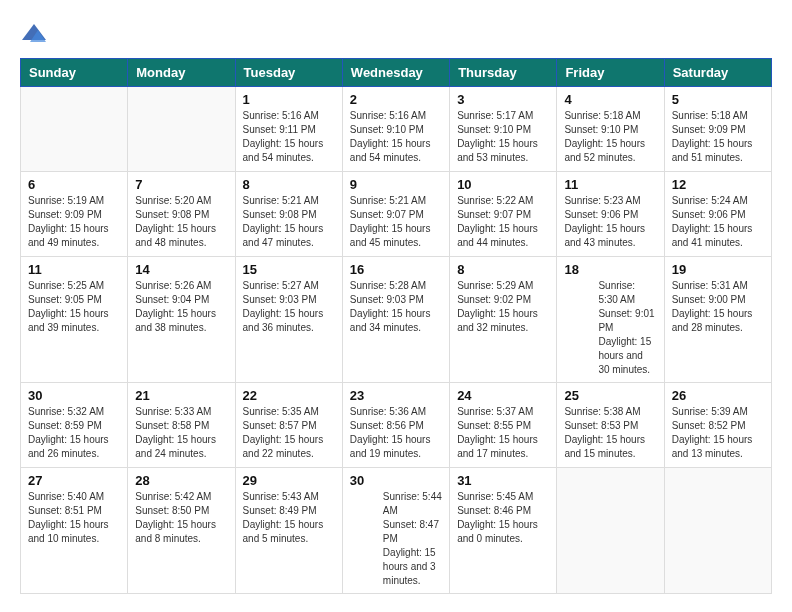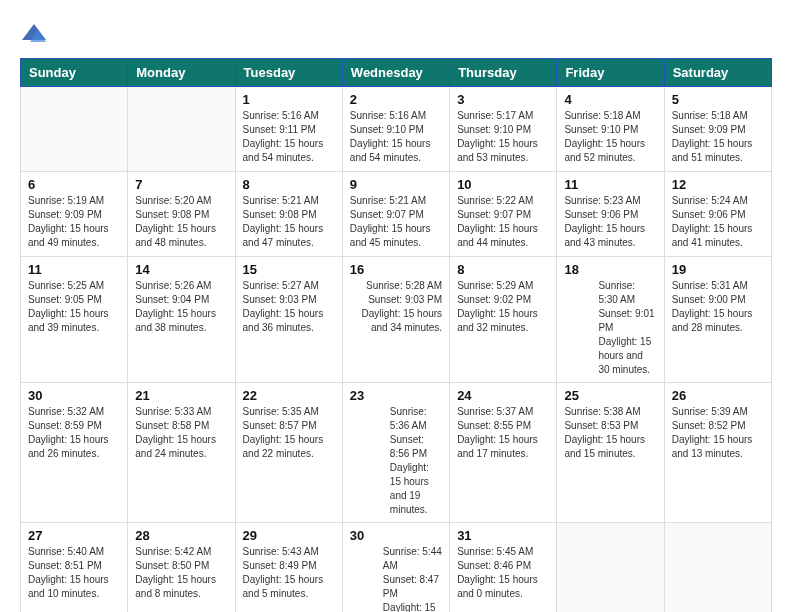--- a/index.html
+++ b/index.html
@@ -221,21 +221,21 @@
 Daylight: 15 hours and 38 minutes.</div>
         </td>
         <td>
           <span class="day-number">15</span>
           <div class="day-info" style="white-space: pre-line;">Sunrise: 5:27 AM
 Sunset: 9:03 PM
 Daylight: 15 hours and 36 minutes.</div>
         </td>
         <td>
           <span class="day-number">16</span>
-          <div class="day-info" style="white-space: pre-line; text-align: right;">Sunrise: 5:28 AM
+          <div class="day-info" style="white-space: pre-line;">Sunrise: 5:28 AM
 Sunset: 9:03 PM
 Daylight: 15 hours and 34 minutes.</div>
         </td>
         <td>
           <span class="day-number">8</span>
           <div class="day-info" style="white-space: pre-line;">Sunrise: 5:29 AM
 Sunset: 9:02 PM
 Daylight: 15 hours and 32 minutes.</div>
         </td>
         <td>
@@ -265,21 +265,21 @@
 Daylight: 15 hours and 24 minutes.</div>
         </td>
         <td>
           <span class="day-number">22</span>
           <div class="day-info" style="white-space: pre-line;">Sunrise: 5:35 AM
 Sunset: 8:57 PM
 Daylight: 15 hours and 22 minutes.</div>
         </td>
         <td>
           <span class="day-number">23</span>
-          <div class="day-info" style="white-space: pre-line; margin-left: 40px;">Sunrise: 5:36 AM
+          <div class="day-info" style="white-space: pre-line;">Sunrise: 5:36 AM
 Sunset: 8:56 PM
 Daylight: 15 hours and 19 minutes.</div>
         </td>
         <td>
           <span class="day-number">24</span>
           <div class="day-info" style="white-space: pre-line;">Sunrise: 5:37 AM
 Sunset: 8:55 PM
 Daylight: 15 hours and 17 minutes.</div>
         </td>
         <td>

